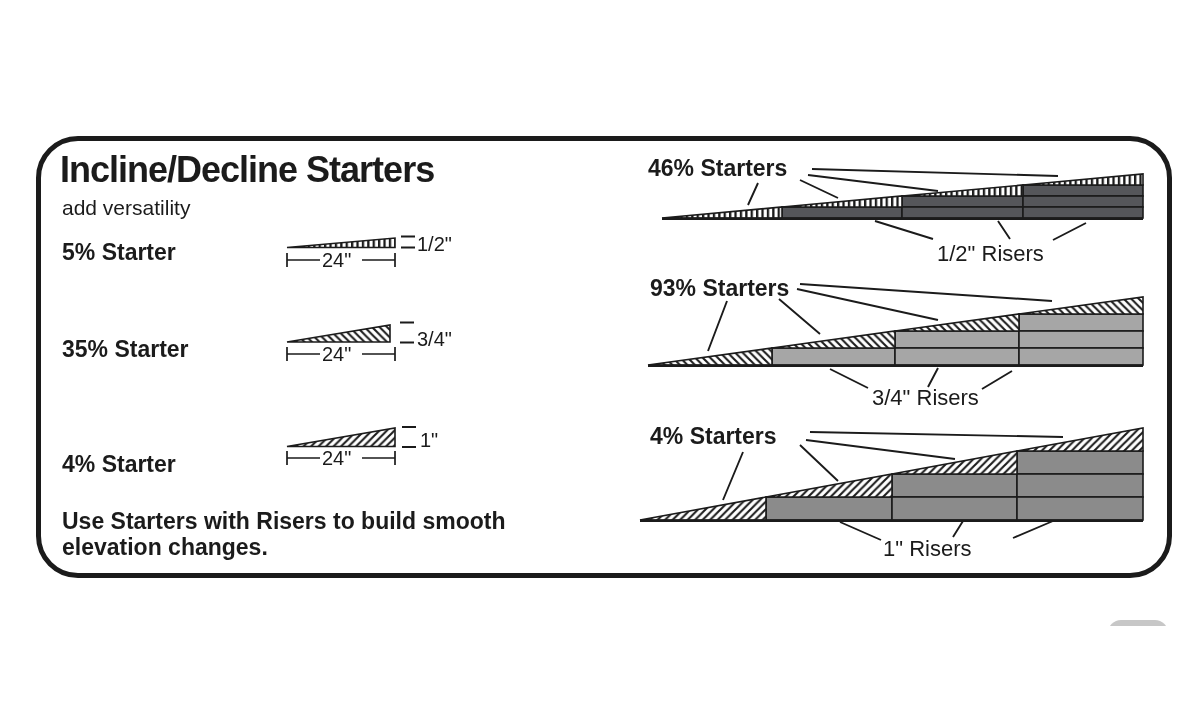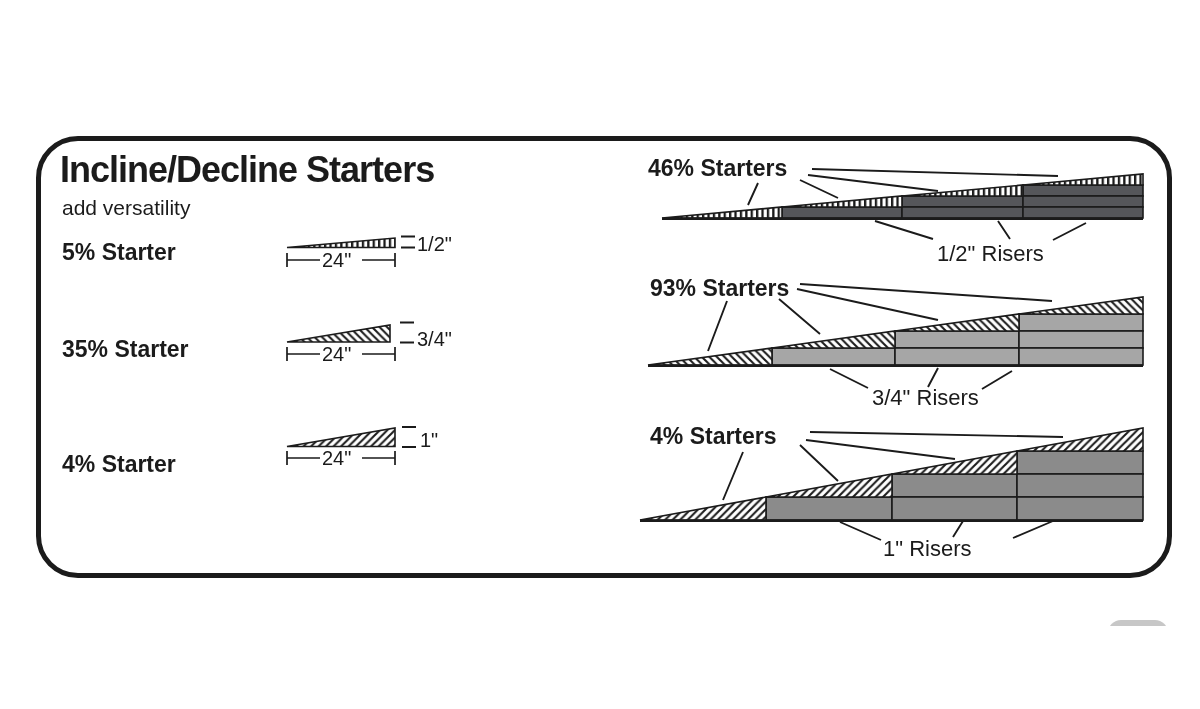--- a/index.html
+++ b/index.html
@@ -133,20 +133,24 @@
   <div class="lbl dim" style="left:417px; top:233px;">1/2"</div>
 
   <div class="lbl row-heading" style="left:62px; top:337px;">35% Starter</div>
   <div class="lbl dim" style="left:322px; top:343px;">24"</div>
   <div class="lbl dim" style="left:417px; top:328px;">3/4"</div>
 
   <div class="lbl row-heading" style="left:62px; top:438px;margin-top:14px;">4% Starter</div>
   <div class="lbl dim" style="left:322px; top:447px;">24"</div>
   <div class="lbl dim" style="left:420px; top:429px;">1"</div>
 
+  <div class="lbl note" style="left:62px; top:508px;">
+    <div>Use Starters with Risers to build smooth</div>
+    <div>elevation changes.</div>
+  </div>
 
   <div class="lbl asm-label" style="left:648px; top:156px;">46% Starters</div>
   <div class="lbl riser-label" style="left:937px; top:242px;">1/2" Risers</div>
 
   <div class="lbl asm-label" style="left:650px; top:276px;">93% Starters</div>
   <div class="lbl riser-label" style="left:872px; top:386px;">3/4" Risers</div>
 
   <div class="lbl asm-label" style="left:650px; top:424px;">4% Starters</div>
   <div class="lbl riser-label" style="left:883px; top:537px;">1" Risers</div>
 

